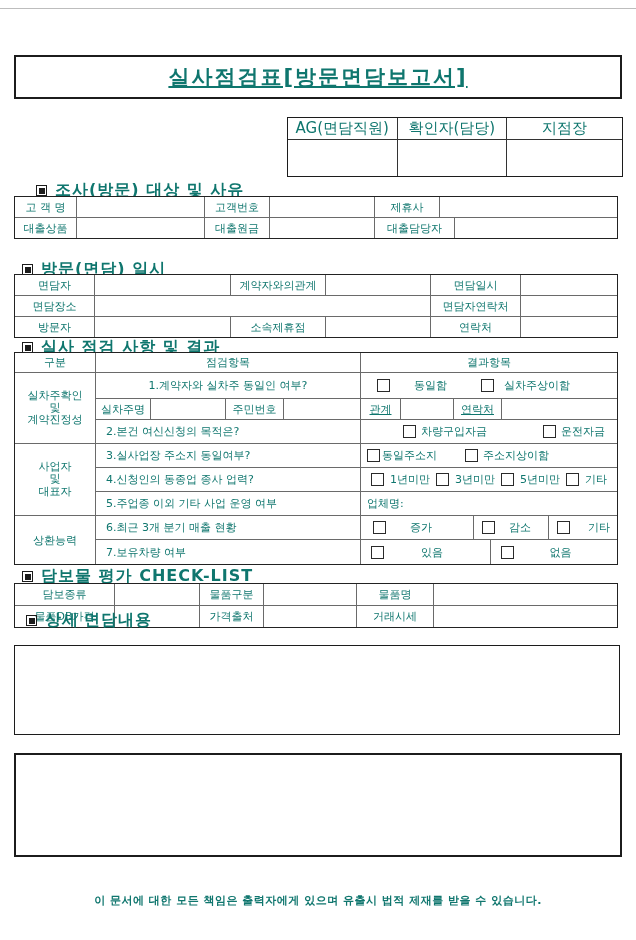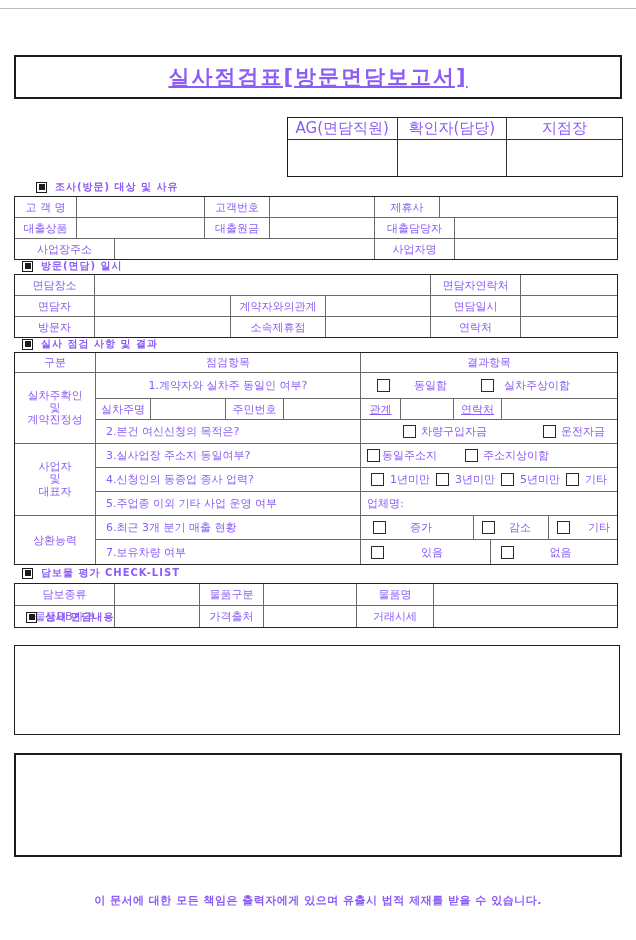--- a/index.html
+++ b/index.html
@@ -1,32 +1,32 @@
 <!DOCTYPE html>
 <html><head>
 <meta charset="utf-8">
 <style>
   html,body{margin:0;padding:0;background:#e8e8e8;}
   .page{position:relative;width:636px;height:940px;background:#ffffff;
-        font-family:"DejaVu Sans","Liberation Sans",sans-serif;color:#8b5cf6;overflow:hidden;}
+        font-family:"DejaVu Sans","Liberation Sans",sans-serif;color:#0f766e;overflow:hidden;}
   .scanline{position:absolute;left:0;top:8px;width:100%;height:1px;background:#9a9a9a;opacity:.65;}
 
   
   .title-box{position:absolute;left:14px;top:55px;width:604px;height:40px;border:2px solid #1c1c1c;
              display:flex;align-items:center;justify-content:center;}
   .title{font-size:21px;font-weight:bold;text-decoration:underline;letter-spacing:2px;}
 
   
   .approval{position:absolute;left:287px;top:117px;width:334px;height:58px;border:1.5px solid #1c1c1c;
             display:grid;grid-template-columns:1fr 1fr 1.05fr;grid-template-rows:22px 1fr;background:#fff;}
   .ap-h{display:flex;align-items:center;justify-content:center;font-size:15px;border-bottom:1px solid #333;}
   .ap-h.br,.ap-c.br{border-right:1px solid #333;}
 
   
-  .sec{position:absolute;display:flex;align-items:center;font-size:10px;font-weight:600;letter-spacing:1px;white-space:nowrap;}
+  .sec{position:absolute;display:flex;align-items:center;font-size:16px;font-weight:600;letter-spacing:1px;white-space:nowrap;}
   .marker{width:9px;height:9px;border:1.5px solid #1c1c1c;display:inline-block;position:relative;margin-right:8px;flex:none;}
   .marker::after{content:"";position:absolute;left:1.5px;top:1.5px;right:1.5px;bottom:1.5px;background:#1c1c1c;}
 
   
   .tbl{position:absolute;border:1.5px solid #222;background:#fff;box-sizing:border-box;}
   .row{display:grid;height:20px;border-bottom:1px solid #6a6a6a;}
   .row:last-child{border-bottom:none;}
   .c{display:flex;align-items:center;font-size:11px;box-sizing:border-box;overflow:hidden;white-space:nowrap;}
   .c.center{justify-content:center;}
   .c.br{border-right:1px solid #6a6a6a;}
@@ -107,46 +107,40 @@
       <div class="c"></div>
     </div>
     <div class="row rb">
       <div class="c center br">대출상품</div>
       <div class="c br"></div>
       <div class="c center br">대출원금</div>
       <div class="c br"></div>
       <div class="c center br">대출담당자</div>
       <div class="c"></div>
     </div>
-    <div class="row rc">
-      <div class="c center br">사업장주소</div>
-      <div class="c br"></div>
-      <div class="c center br">사업자명</div>
-      <div class="c"></div>
-    </div>
   </div>
 
   <div class="sec" style="left:22px;top:259px;">
     <span class="marker"></span>
     <span>방문(면담) 일시</span>
   </div>
 
   <div class="tbl t2">
+    <div class="row rb">
+      <div class="c center br">면담자</div>
+      <div class="c br"></div>
+      <div class="c center br">계약자와의관계</div>
+      <div class="c br"></div>
+      <div class="c center br">면담일시</div>
+      <div class="c"></div>
+    </div>
     <div class="row ra">
       <div class="c center br">면담장소</div>
       <div class="c br"></div>
       <div class="c center br">면담자연락처</div>
-      <div class="c"></div>
-    </div>
-    <div class="row rb">
-      <div class="c center br">면담자</div>
-      <div class="c br"></div>
-      <div class="c center br">계약자와의관계</div>
-      <div class="c br"></div>
-      <div class="c center br">면담일시</div>
       <div class="c"></div>
     </div>
     <div class="row rb">
       <div class="c center br">방문자</div>
       <div class="c br"></div>
       <div class="c center br">소속제휴점</div>
       <div class="c br"></div>
       <div class="c center br">연락처</div>
       <div class="c"></div>
     </div>

